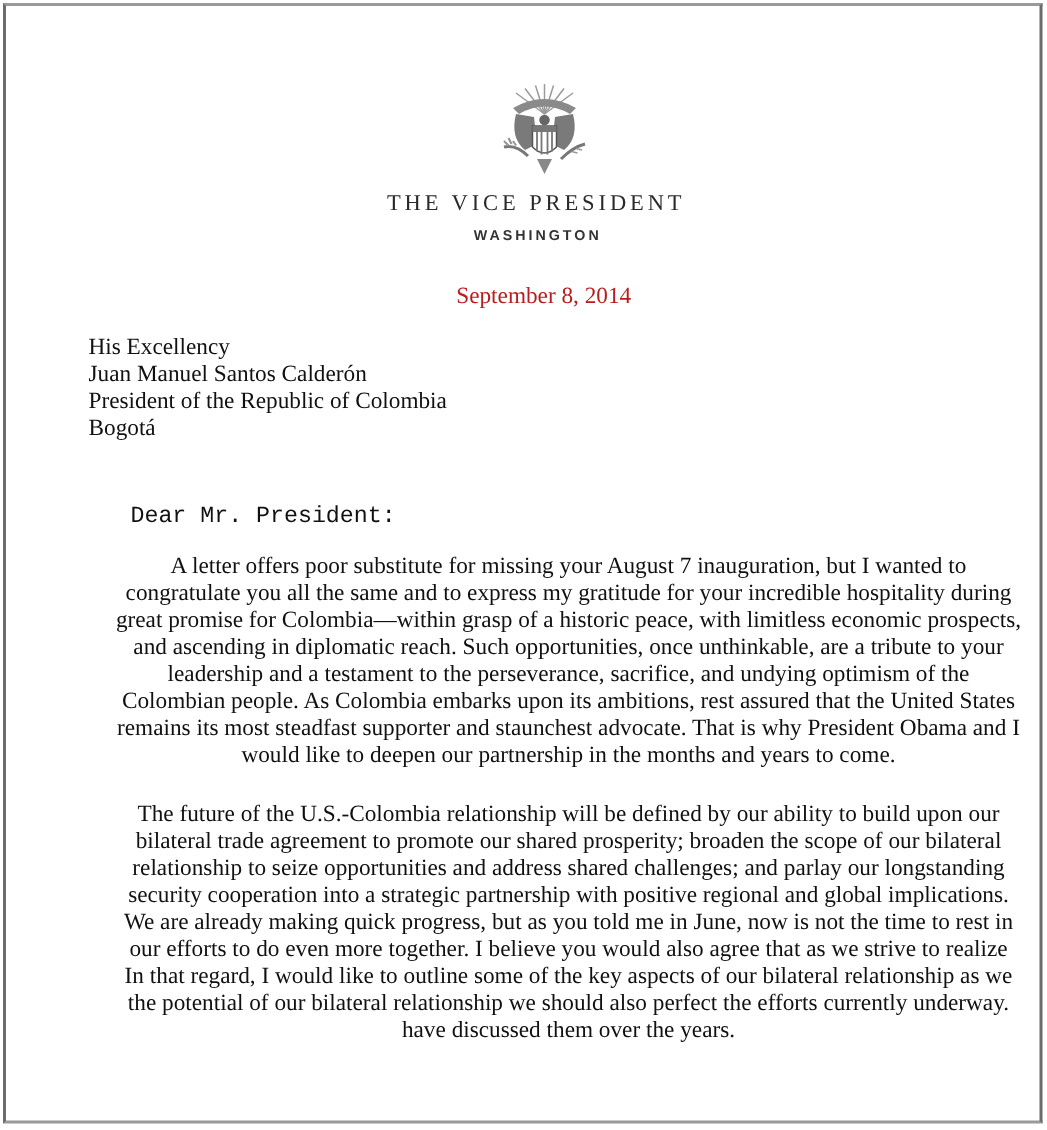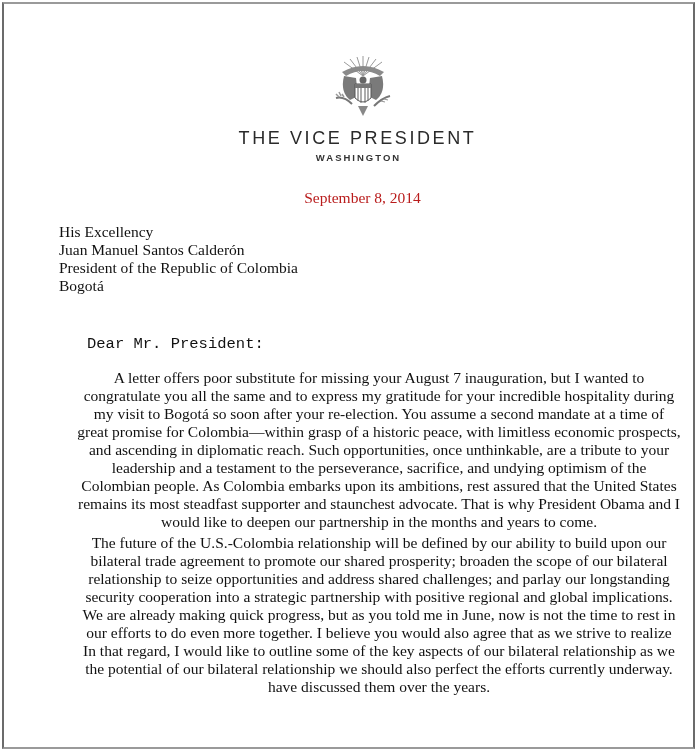--- a/index.html
+++ b/index.html
@@ -6,21 +6,21 @@
     body { width: 698px; height: 753px; position: relative; overflow: hidden; }
     .page {
       position: absolute; left: 2px; top: 2px; width: 693px; height: 747px;
       border-left: 2px solid #6b6b6b; border-top: 2px solid #9a9a9a;
       border-right: 2px solid #6b6b6b; border-bottom: 2px solid #9a9a9a;
       background: #fff; box-sizing: border-box;
     }
     .seal { position: absolute; left: 326px; top: 52px; width: 66px; height: 64px; }
     .letterhead-title {
       position: absolute; left: 0; width: 100%; top: 124px; text-align: center;
-      font-family: Liberation Sans, sans-serif; font-size: 18px; letter-spacing: 2.6px;
+      font-family: Liberation Serif, serif; font-size: 15px; letter-spacing: 2.6px;
       color: #2a2a2a; padding-left: 18px; box-sizing: border-box;
     }
     .letterhead-sub {
       position: absolute; left: 0; width: 100%; top: 148px; text-align: center;
       font-family: "Liberation Sans", sans-serif; font-size: 9.5px; letter-spacing: 2px;
       font-weight: bold; color: #333; padding-left: 20px; box-sizing: border-box;
     }
     .date {
       position: absolute; left: 0; width: 100%; top: 185px; text-align: center;
       font-family: "Liberation Serif", serif; font-size: 15.5px; color: #b91c1c;
@@ -94,21 +94,20 @@
     <div>Juan Manuel Santos Calderón</div>
     <div>President of the Republic of Colombia</div>
     <div>Bogotá</div>
   </div>
 
   <div class="salutation">Dear Mr. President:</div>
 
   <div class="para p1">
     <span class="line">A letter offers poor substitute for missing your August 7 inauguration, but I wanted to</span>
     <span class="line">congratulate you all the same and to express my gratitude for your incredible hospitality during</span>
-    <span class="line">my visit to Bogotá so soon after your re-election. You assume a second mandate at a time of</span>
     <span class="line">great promise for Colombia—within grasp of a historic peace, with limitless economic prospects,</span>
     <span class="line">and ascending in diplomatic reach. Such opportunities, once unthinkable, are a tribute to your</span>
     <span class="line">leadership and a testament to the perseverance, sacrifice, and undying optimism of the</span>
     <span class="line">Colombian people. As Colombia embarks upon its ambitions, rest assured that the United States</span>
     <span class="line">remains its most steadfast supporter and staunchest advocate. That is why President Obama and I</span>
     <span class="line">would like to deepen our partnership in the months and years to come.</span>
   </div>
 
   <div class="para p2">
     <span class="line">The future of the U.S.-Colombia relationship will be defined by our ability to build upon our</span>

